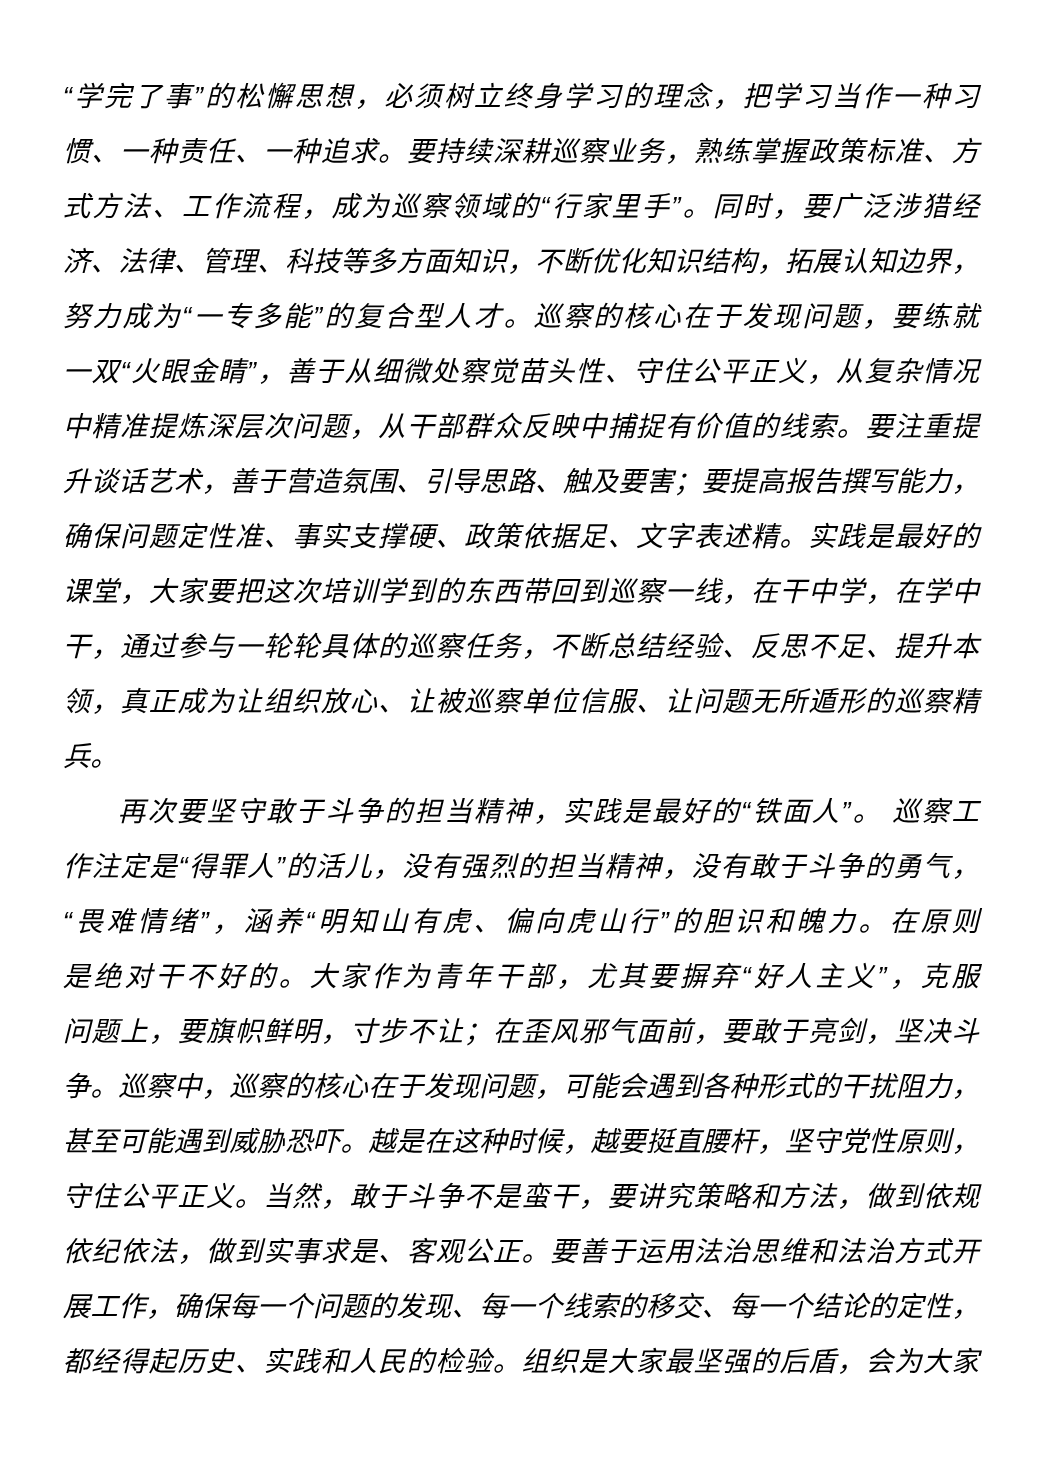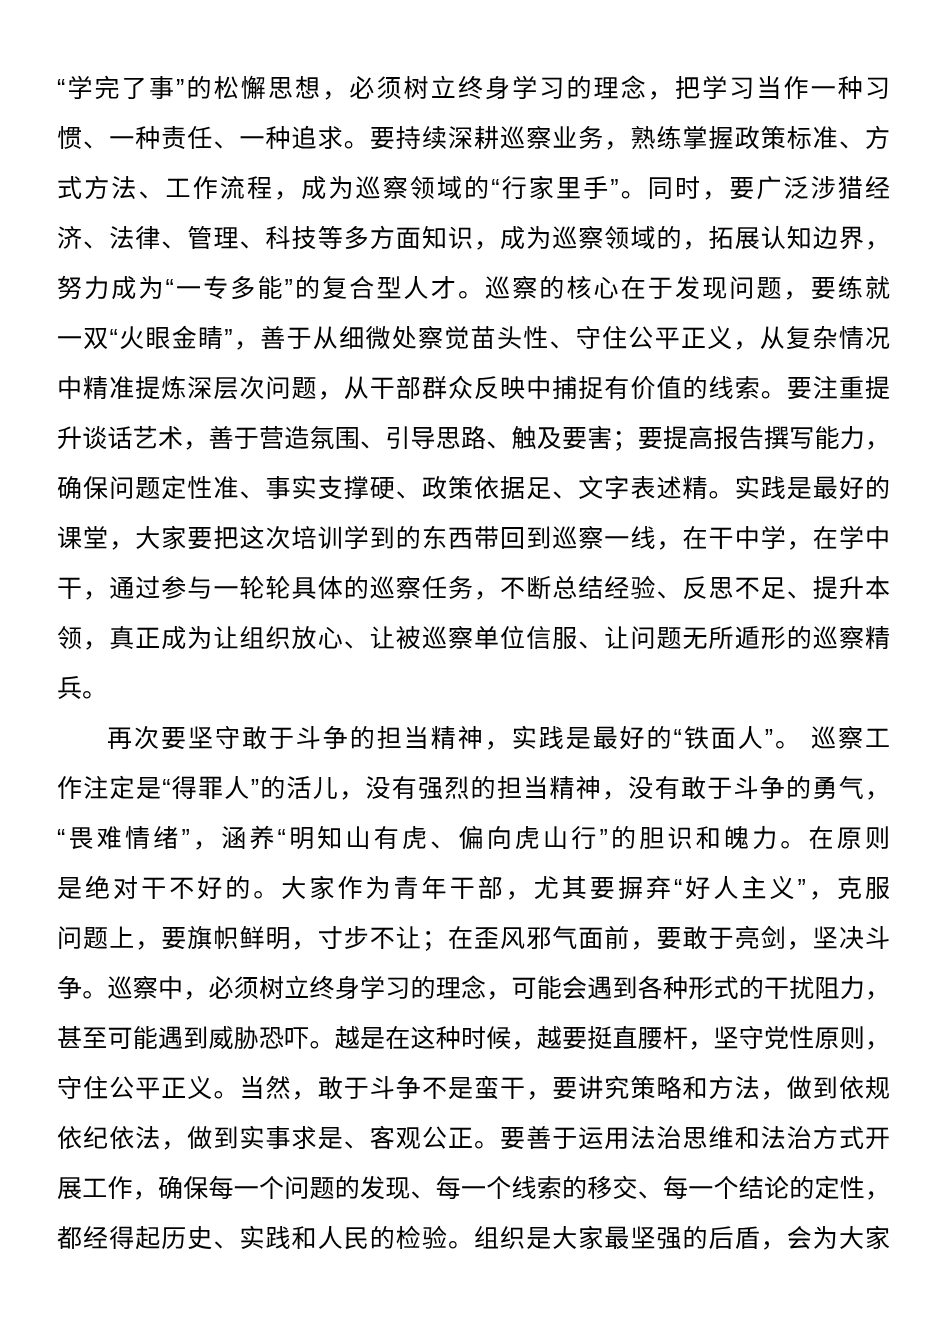--- a/index.html
+++ b/index.html
@@ -19,20 +19,21 @@
   .doc-body {
     position: absolute;
     left: 57px;
     top: 63px;
     width: 833px;
     color: #000000;
   }
   .paragraph {
     margin: 0;
     padding: 0;
+    font-style: italic;
   }
   .text-line {
     height: 50px;
     line-height: 50px;
     font-size: 25px;
     color: #000000;
     white-space: nowrap;
     text-align: justify;
     
     text-align-last: justify;
@@ -47,38 +48,38 @@
 </style>
 </head>
 <body>
 
 <div class="page" style="background: rgb(255, 255, 255);">
   <div class="doc-body" id="doc-body" style="color: rgb(0, 0, 0);">
       <div class="paragraph">
         <div class="text-line">“学完了事”的松懈思想，必须树立终身学习的理念，把学习当作一种习</div>
         <div class="text-line">惯、一种责任、一种追求。要持续深耕巡察业务，熟练掌握政策标准、方</div>
         <div class="text-line">式方法、工作流程，成为巡察领域的“行家里手”。同时，要广泛涉猎经</div>
-        <div class="text-line">济、法律、管理、科技等多方面知识，成为巡察领域的，拓展认知边界，</div>
+        <div class="text-line">济、法律、管理、科技等多方面知识，不断优化知识结构，拓展认知边界，</div>
         <div class="text-line">努力成为“一专多能”的复合型人才。巡察的核心在于发现问题，要练就</div>
         <div class="text-line">一双“火眼金睛”，善于从细微处察觉苗头性、守住公平正义，从复杂情况</div>
         <div class="text-line">中精准提炼深层次问题，从干部群众反映中捕捉有价值的线索。要注重提</div>
         <div class="text-line">升谈话艺术，善于营造氛围、引导思路、触及要害；要提高报告撰写能力，</div>
         <div class="text-line">确保问题定性准、事实支撑硬、政策依据足、文字表述精。实践是最好的</div>
         <div class="text-line">课堂，大家要把这次培训学到的东西带回到巡察一线，在干中学，在学中</div>
         <div class="text-line">干，通过参与一轮轮具体的巡察任务，不断总结经验、反思不足、提升本</div>
         <div class="text-line">领，真正成为让组织放心、让被巡察单位信服、让问题无所遁形的巡察精</div>
         <div class="text-line para-end">兵。</div>
       </div>
       <div class="paragraph">
         <div class="text-line indent">再次要坚守敢于斗争的担当精神，实践是最好的“铁面人”。 巡察工</div>
         <div class="text-line">作注定是“得罪人”的活儿，没有强烈的担当精神，没有敢于斗争的勇气，</div>
         <div class="text-line">“畏难情绪”，涵养“明知山有虎、偏向虎山行”的胆识和魄力。在原则</div>
         <div class="text-line">是绝对干不好的。大家作为青年干部，尤其要摒弃“好人主义”，克服</div>
         <div class="text-line">问题上，要旗帜鲜明，寸步不让；在歪风邪气面前，要敢于亮剑，坚决斗</div>
-        <div class="text-line">争。巡察中，必须树立终身学习的理念，可能会遇到各种形式的干扰阻力，</div>
+        <div class="text-line">争。巡察中，巡察的核心在于发现问题，可能会遇到各种形式的干扰阻力，</div>
         <div class="text-line">甚至可能遇到威胁恐吓。越是在这种时候，越要挺直腰杆，坚守党性原则，</div>
         <div class="text-line">守住公平正义。当然，敢于斗争不是蛮干，要讲究策略和方法，做到依规</div>
         <div class="text-line">依纪依法，做到实事求是、客观公正。要善于运用法治思维和法治方式开</div>
         <div class="text-line">展工作，确保每一个问题的发现、每一个线索的移交、每一个结论的定性，</div>
         <div class="text-line">都经得起历史、实践和人民的检验。组织是大家最坚强的后盾，会为大家</div>
       </div>
     </div>
 </div>
 
 </body></html>

